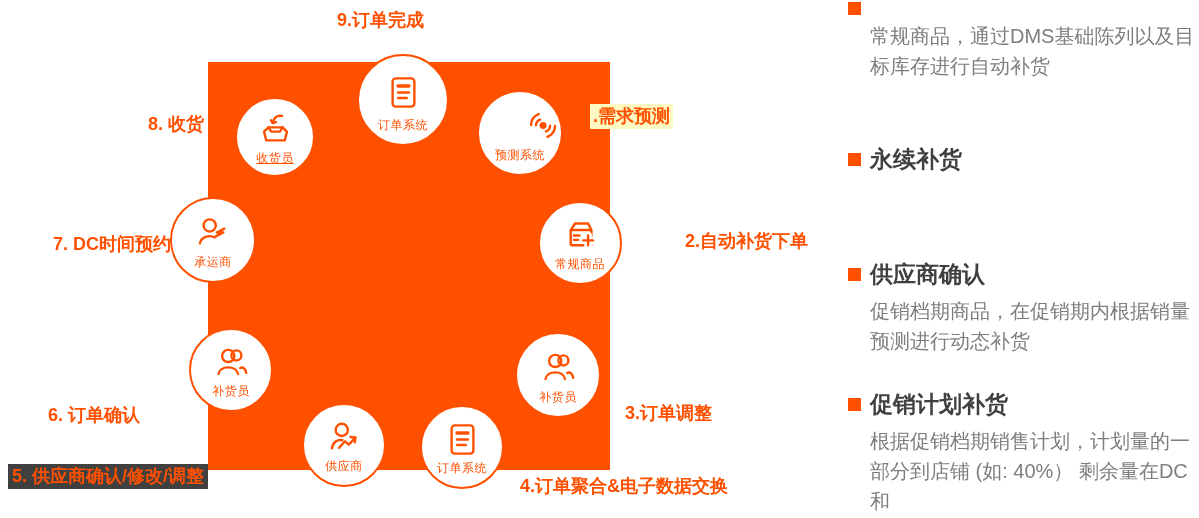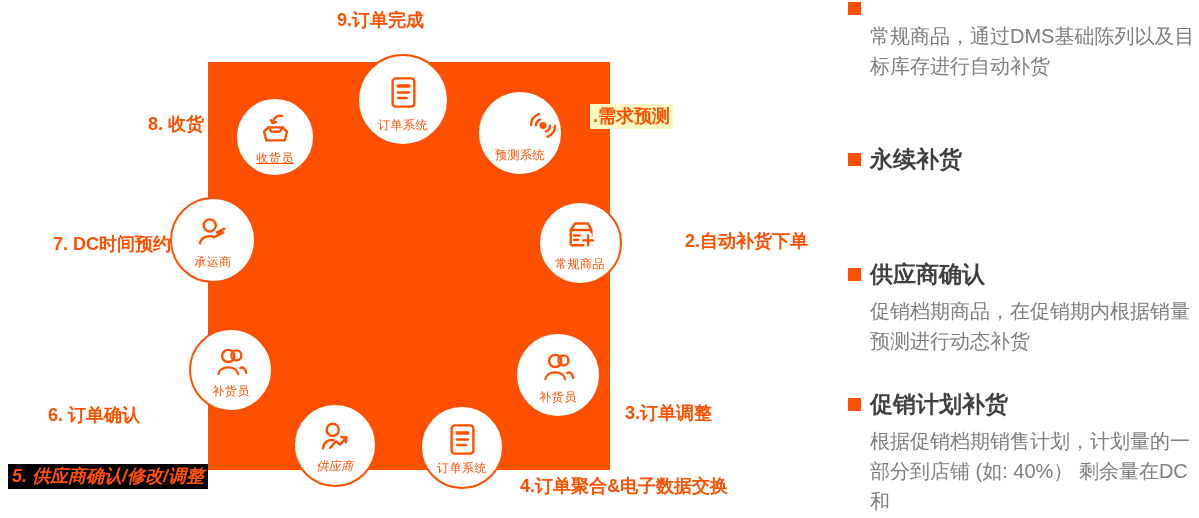--- a/index.html
+++ b/index.html
@@ -23,35 +23,35 @@
   .node svg{ width:37px; height:37px; margin-top:-16px; }
   .nlabel{
     position:absolute; bottom:10px; left:0; width:100%; text-align:center;
     color:var(--orange); font-size:12px; letter-spacing:0.5px;
   }
   .pos-n1{ left:357px; top:54px;  width:92px; height:92px; }
   .pos-n2{ left:477px; top:90px;  width:86px; height:86px;justify-content:flex-end; }
   .pos-n3{ left:538px; top:201px; width:84px; height:84px; }
   .pos-n4{ left:515px; top:332px; width:86px; height:86px; }
   .pos-n5{ left:420px; top:405px; width:84px; height:84px; }
-  .pos-n6{ left:293px; top:403px; width:84px; height:84px;font-style:italic; }
+  .pos-n6{ left:302px; top:403px; width:84px; height:84px; }
   .pos-n7{ left:189px; top:328px; width:84px; height:84px; }
   .pos-n8{ left:170px; top:197px; width:86px; height:86px; }
   .pos-n9{ left:235px; top:97px;  width:80px; height:80px; }
   .pos-n9 .nlabel{ bottom:8px;text-decoration:underline; }
   
   .step{
     position:absolute; z-index:4; color:var(--orange);
     font-size:18px; font-weight:bold; white-space:nowrap; line-height:1.15;
   }
   .s1{ left:590px; top:104px; background:#fef9c3; padding:2px 3px; }
   .s2{ left:637px; top:231px;margin-left:48px; }
   .s3{ left:625px; top:367px;margin-top:36px; }
   .s4{ left:520px; top:476px; }
-  .s5{ left:8px;   top:464px; background:#000000; padding:2px 4px;font-style:italic; }
+  .s5{ left:8px;   top:464px; background:#404040; padding:2px 4px; }
   .s6{ left:48px;  top:364px;margin-top:41px; }
   .s7{ left:16px;   top:234px;margin-left:37px; }
   .s8{ left:148px; top:114px; z-index:1; }   
   .s9{ left:337px; top:10px;  }
   
   .legend-item{ position:absolute; left:848px; width:352px; }
   .li1{ top:2px; } .li2{ top:144px; } .li3{ top:259px; } .li4{ top:389px; }
   .li-head{ display:flex; align-items:center; }
   .bullet{ width:13px; height:13px; background:var(--orange); margin-right:9px; flex:none; }
   .li-title{ font-size:23px; font-weight:bold; color:var(--title); }

